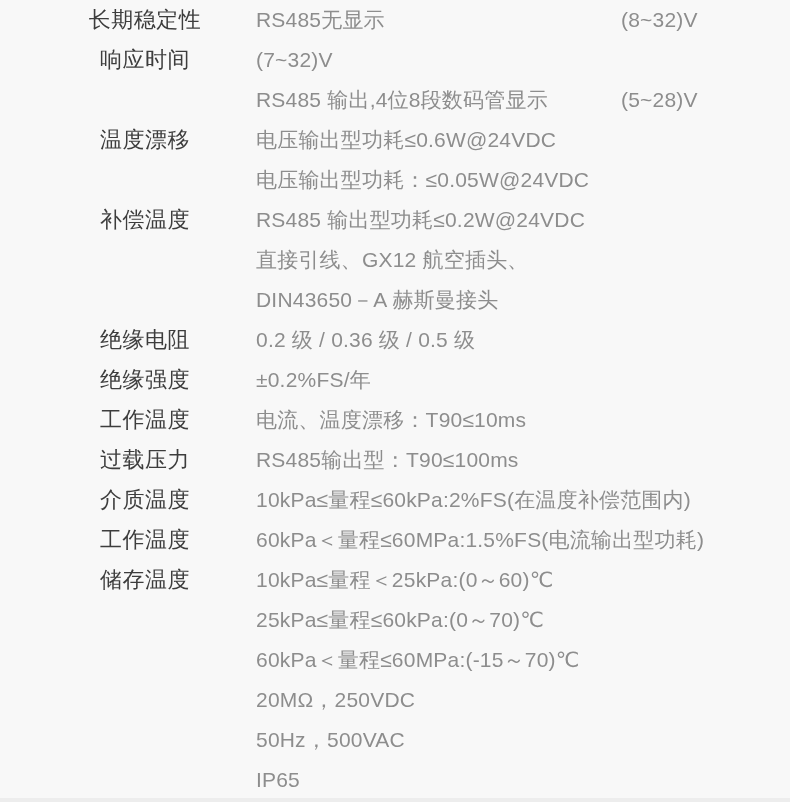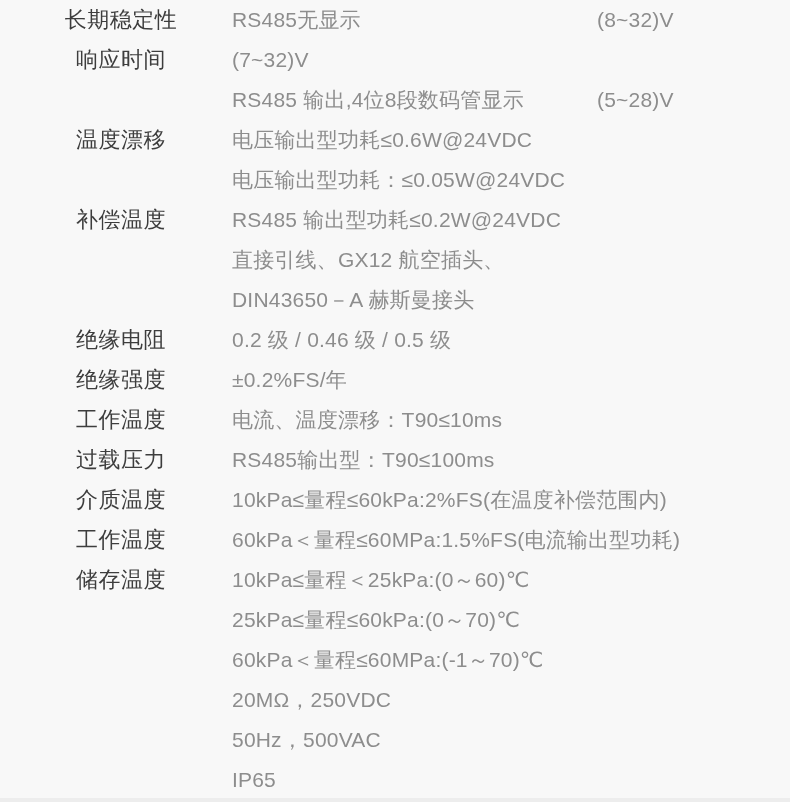--- a/index.html
+++ b/index.html
@@ -24,20 +24,21 @@
   .spec-table {
     position: absolute;
     top: 0; left: 0;
     width: 790px;
   }
   .spec-row {
     display: grid;
     grid-template-columns: 232px 365px auto;
     height: 40px;
     align-items: center;
+    padding-left: 24px;
   }
   .cell { white-space: nowrap; }
   .cell.label {
     text-align: center;
     padding-left: 10px;
     font-size: 22px;
     font-weight: 500;
     color: var(--label-color);
     letter-spacing: 0.5px;
   }
@@ -107,21 +108,21 @@
   </div>
 
   <div class="spec-row">
     <div class="cell label"></div>
     <div class="cell value">DIN43650－A 赫斯曼接头</div>
     <div class="cell extra"></div>
   </div>
 
   <div class="spec-row">
     <div class="cell label">绝缘电阻</div>
-    <div class="cell value">0.2 级 / 0.46 级 / 0.5 级</div>
+    <div class="cell value">0.2 级 / 0.36 级 / 0.5 级</div>
     <div class="cell extra"></div>
   </div>
 
   <div class="spec-row">
     <div class="cell label">绝缘强度</div>
     <div class="cell value">±0.2%FS/年</div>
     <div class="cell extra"></div>
   </div>
 
   <div class="spec-row">
@@ -155,21 +156,21 @@
   </div>
 
   <div class="spec-row">
     <div class="cell label"></div>
     <div class="cell value">25kPa≤量程≤60kPa:(0～70)℃</div>
     <div class="cell extra"></div>
   </div>
 
   <div class="spec-row">
     <div class="cell label"></div>
-    <div class="cell value">60kPa＜量程≤60MPa:(-1～70)℃</div>
+    <div class="cell value">60kPa＜量程≤60MPa:(-15～70)℃</div>
     <div class="cell extra"></div>
   </div>
 
   <div class="spec-row">
     <div class="cell label"></div>
     <div class="cell value">20MΩ，250VDC</div>
     <div class="cell extra"></div>
   </div>
 
   <div class="spec-row">

